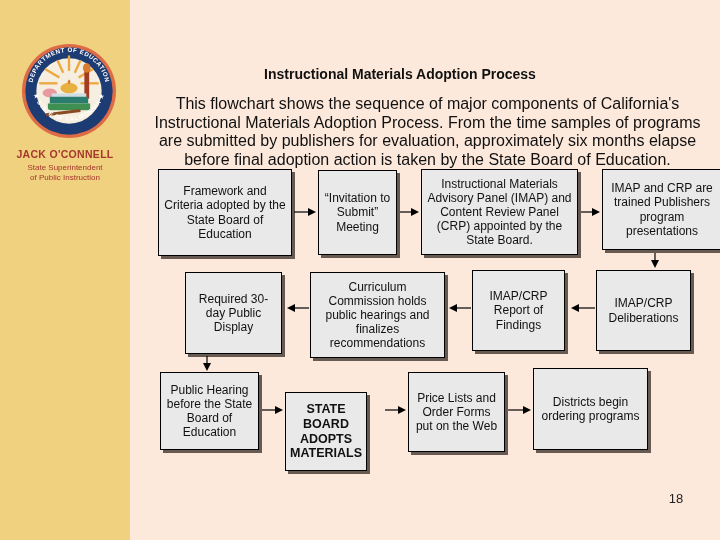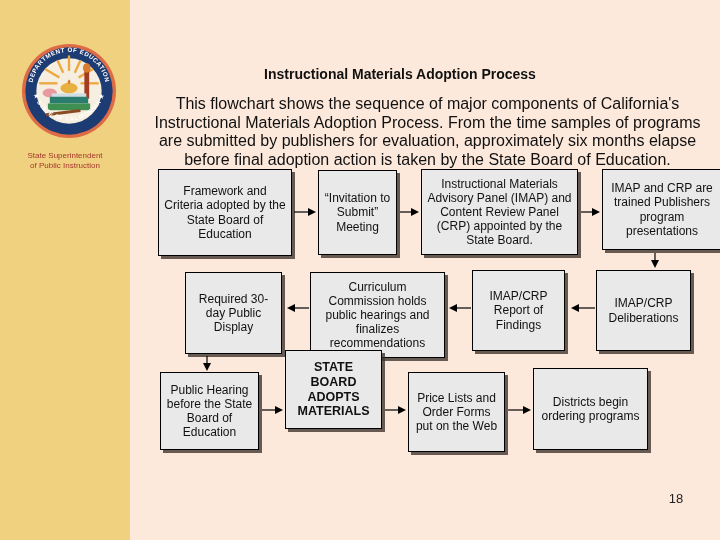--- a/index.html
+++ b/index.html
@@ -23,21 +23,21 @@
   
   .b1{left:158px;top:169px;width:134px;height:87px;}
   .b2{left:318px;top:170px;width:79px;height:85px;}
   .b3{left:421px;top:169px;width:157px;height:86px;}
   .b4{left:602px;top:169px;width:120px;height:81px;}
   .b5{left:185px;top:272px;width:97px;height:82px;}
   .b6{left:310px;top:272px;width:135px;height:86px;}
   .b7{left:472px;top:270px;width:93px;height:81px;justify-content:center;}
   .b8{left:596px;top:270px;width:95px;height:81px;}
   .b9{left:160px;top:372px;width:99px;height:78px;}
-  .b10{left:285px;top:350px;width:97px;height:79px;}
+  .b10{left:285px;top:392px;width:82px;height:79px;}
   .b11{left:408px;top:372px;width:97px;height:80px;}
   .b12{left:533px;top:368px;width:115px;height:82px;}
   .arrows{position:absolute;left:0;top:0;width:720px;height:540px;pointer-events:none;}
   .arrows line{stroke:#000;stroke-width:1.2;}
   .arrows polygon{fill:#000;}
   .page-num{position:absolute;left:656px;top:491px;width:40px;text-align:center;
             font-size:13px;color:#222;}
 </style>
 </head>
 <body>
@@ -72,20 +72,21 @@
       <path id="seal-arc-top" d="M 12 54 A 38.5 38.5 0 1 1 88 54" fill="none"></path>
       <path id="seal-arc-bottom" d="M 13 53 A 38.5 38.5 0 0 0 87 53" fill="none"></path>
       <text font-size="6.4" fill="#ffffff" letter-spacing="0.6" font-weight="bold">
         <textPath href="#seal-arc-top" startOffset="50%" text-anchor="middle">DEPARTMENT OF EDUCATION</textPath>
       </text>
       <text font-size="6.2" fill="#ffffff" letter-spacing="0.6" font-weight="bold">
         <textPath href="#seal-arc-bottom" startOffset="50%" text-anchor="middle">★ STATE OF CALIFORNIA ★</textPath>
       </text>
     </svg>
     <div class="official">
+      <div class="name">JACK O'CONNELL</div>
       <div class="role">
         <span>State Superintendent</span><br>
         <span>of Public Instruction</span>
       </div>
     </div>
   </div>
 
   <div class="title">Instructional Materials Adoption Process</div>
   <div class="desc">This flowchart shows the sequence of major components of California's Instructional Materials Adoption Process. From the time samples of programs are submitted by publishers for evaluation, approximately six months elapse before final adoption action is taken by the State Board of Education.</div>
 

